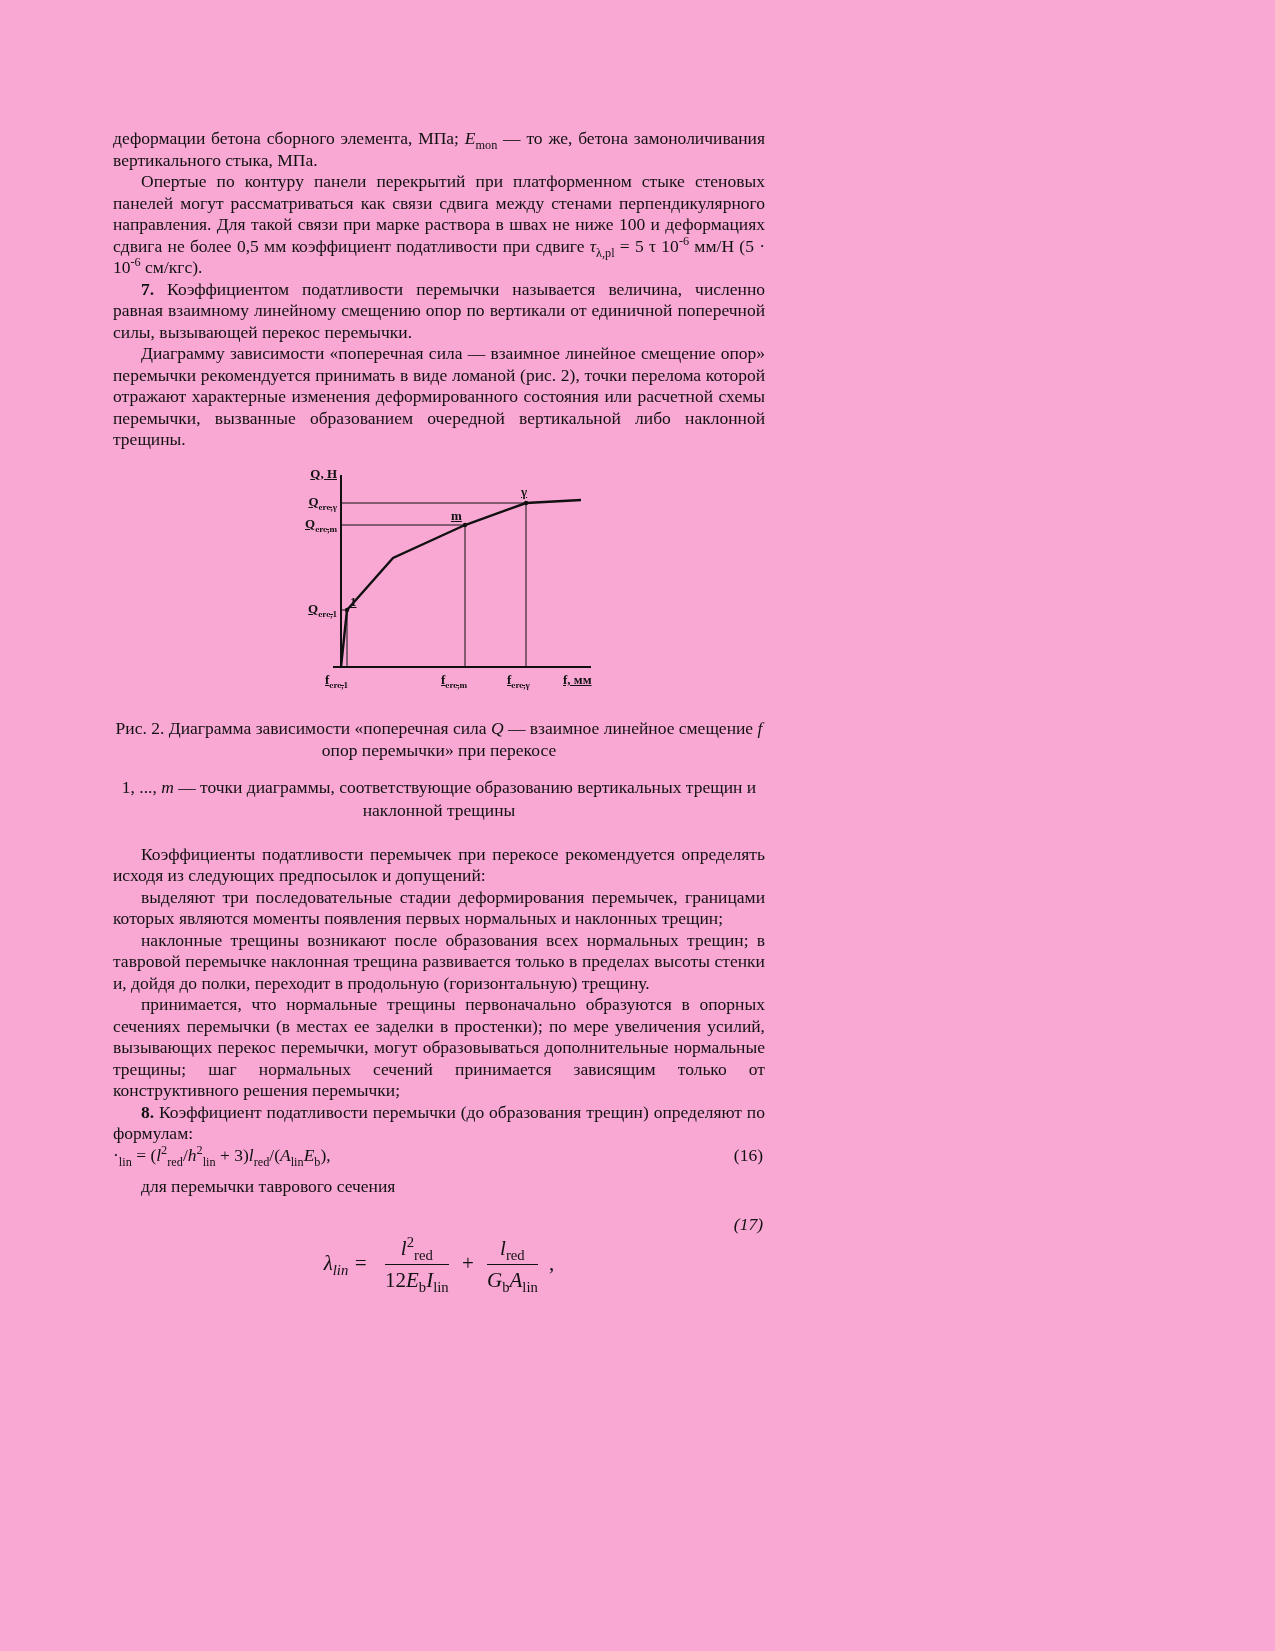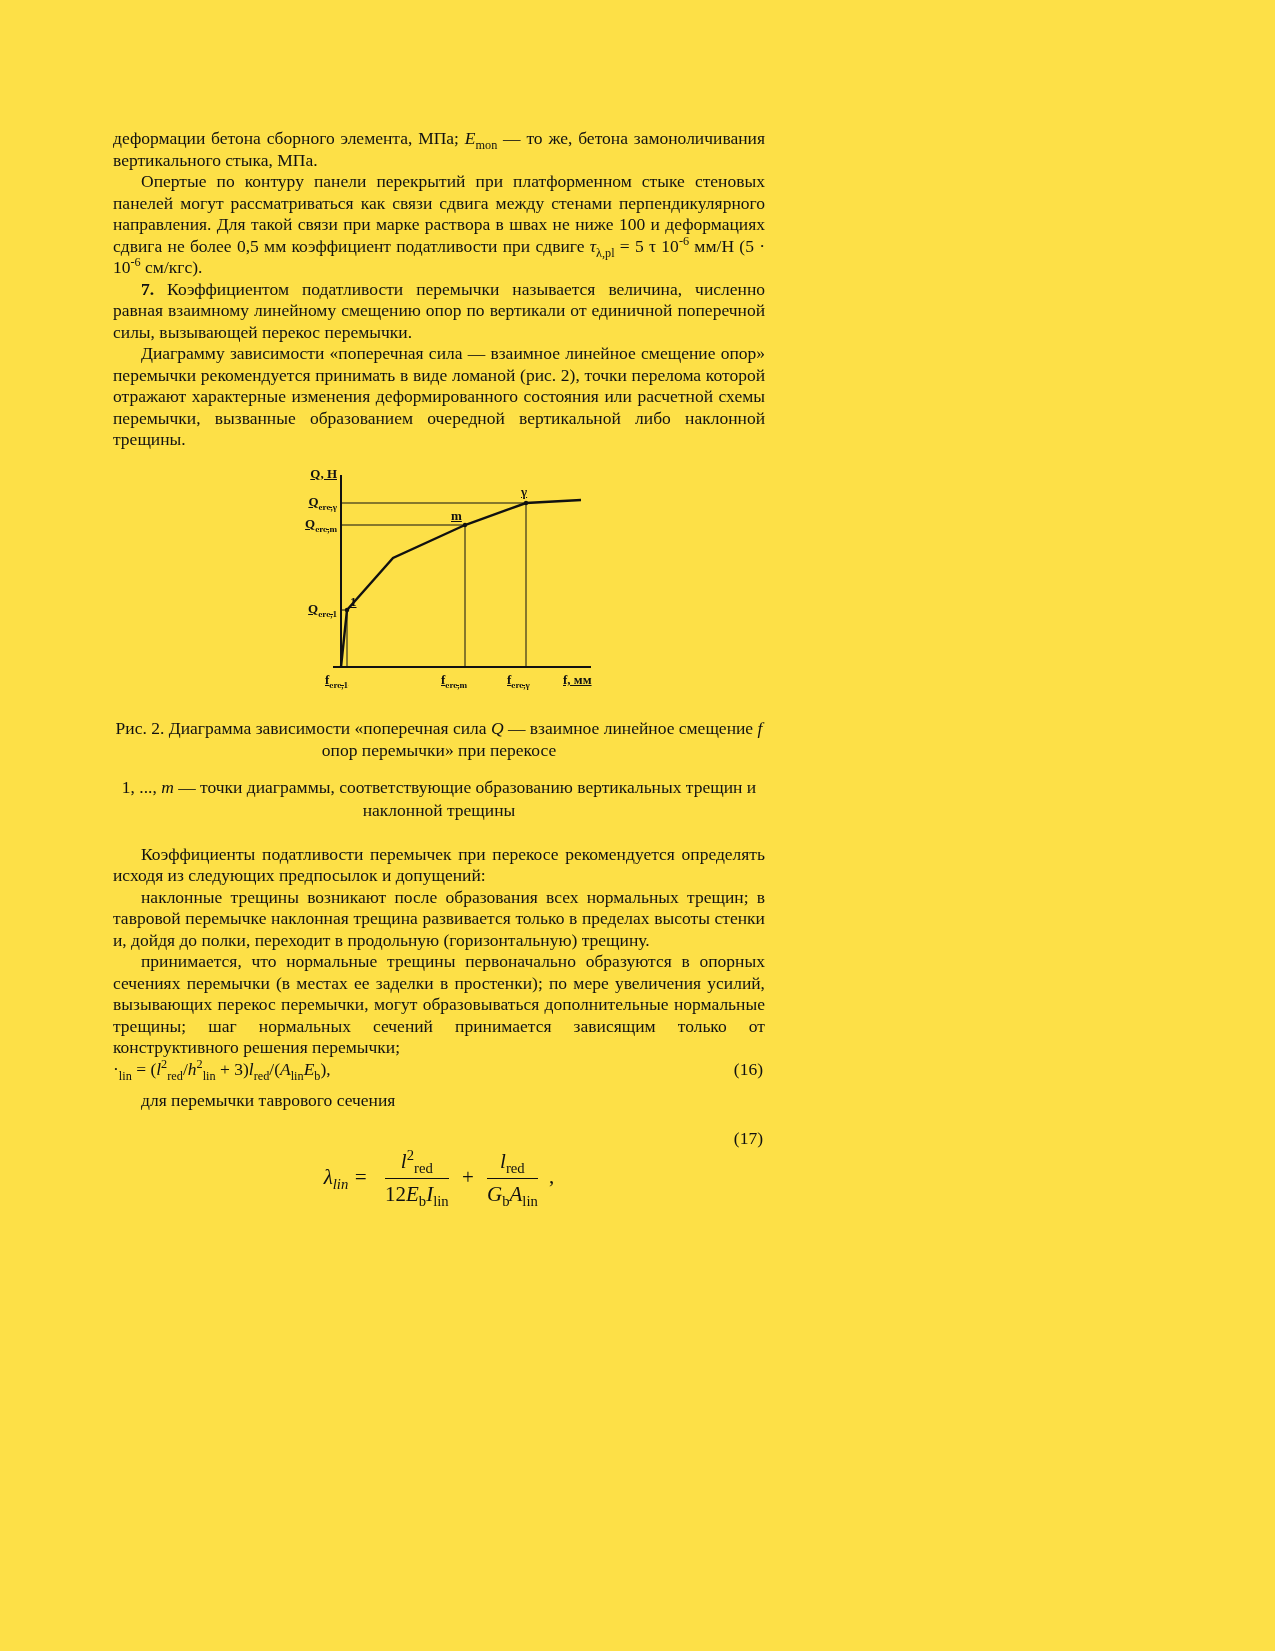--- a/index.html
+++ b/index.html
@@ -1,20 +1,20 @@
 <!DOCTYPE html>
 <html><head>
 <meta charset="utf-8">
 <style>
   html, body { margin:0; padding:0; background:#ffffff; }
   .page {
     position: relative;
     width: 1275px;
     height: 1651px;
-    background: #fde047;
+    background: #f9a8d4;
     font-family: "Liberation Serif", serif;
     color: #111111;
     overflow: hidden;
   }
   .content {
     position: absolute;
     left: 113px;
     top: 128px;
     width: 652px;
     font-size: 17.5px;
@@ -63,20 +63,21 @@
     font-size: 17.5px;
   }
   .f16-num { position: absolute; right: 2px; top: 0; }
 
   
   .f17-num-row {
     margin-top: 16px;
     text-align: right;
     padding-right: 2px;
     text-indent: 0;
+    font-style: italic;
   }
   .formula17 {
     text-align: center;
     font-size: 21px;
     text-indent: 0;
   }
   .formula17 .lhs { font-style: italic; margin-right: 6px; }
   .frac {
     display: inline-block;
     vertical-align: middle;
@@ -135,22 +136,24 @@
       <span class="fig-label" style="left:42px;top:208px;">f<sub>crc,1</sub></span>
       <span class="fig-label" style="left:158px;top:208px;">f<sub>crc,m</sub></span>
       <span class="fig-label" style="left:224px;top:208px;">f<sub>crc,γ</sub></span>
       <span class="fig-label" style="left:280px;top:208px;">f, мм</span>
     </div>
 
     <p class="para caption">Рис. 2. Диаграмма зависимости «поперечная сила <i>Q</i> — взаимное линейное смещение <i>f</i> опор перемычки» при перекосе</p>
     <p class="para caption sub">1, ..., <i>m</i> — точки диаграммы, соответствующие образованию вертикальных трещин и наклонной трещины</p>
 
     <p class="para ind spacer-before">Коэффициенты податливости перемычек при перекосе рекомендуется определять исходя из следующих предпосылок и допущений:</p>
+    <p class="para ind">выделяют три последовательные стадии деформирования перемычек, границами которых являются моменты появления первых нормальных и наклонных трещин;</p>
     <p class="para ind">наклонные трещины возникают после образования всех нормальных трещин; в тавровой перемычке наклонная трещина развивается только в пределах высоты стенки и, дойдя до полки, переходит в продольную (горизонтальную) трещину.</p>
     <p class="para ind">принимается, что нормальные трещины первоначально образуются в опорных сечениях перемычки (в местах ее заделки в простенки); по мере увеличения усилий, вызывающих перекос перемычки, могут образовываться дополнительные нормальные трещины; шаг нормальных сечений принимается зависящим только от конструктивного решения перемычки;</p>
+    <p class="para ind"><b>8.</b> Коэффициент податливости перемычки (до образования трещин) определяют по формулам:</p>
 
     <div class="f16-row">
       <span>·<sub>lin</sub> = (<i>l</i><sup>2</sup><sub>red</sub>/<i>h</i><sup>2</sup><sub>lin</sub> + 3)<i>l</i><sub>red</sub>/(<i>A</i><sub>lin</sub><i>E</i><sub>b</sub>),</span>
       <span class="f16-num">(16)</span>
     </div>
 
     <p class="para ind">для перемычки таврового сечения</p>
 
     <div class="f17-num-row">
       <span>(17)</span>

